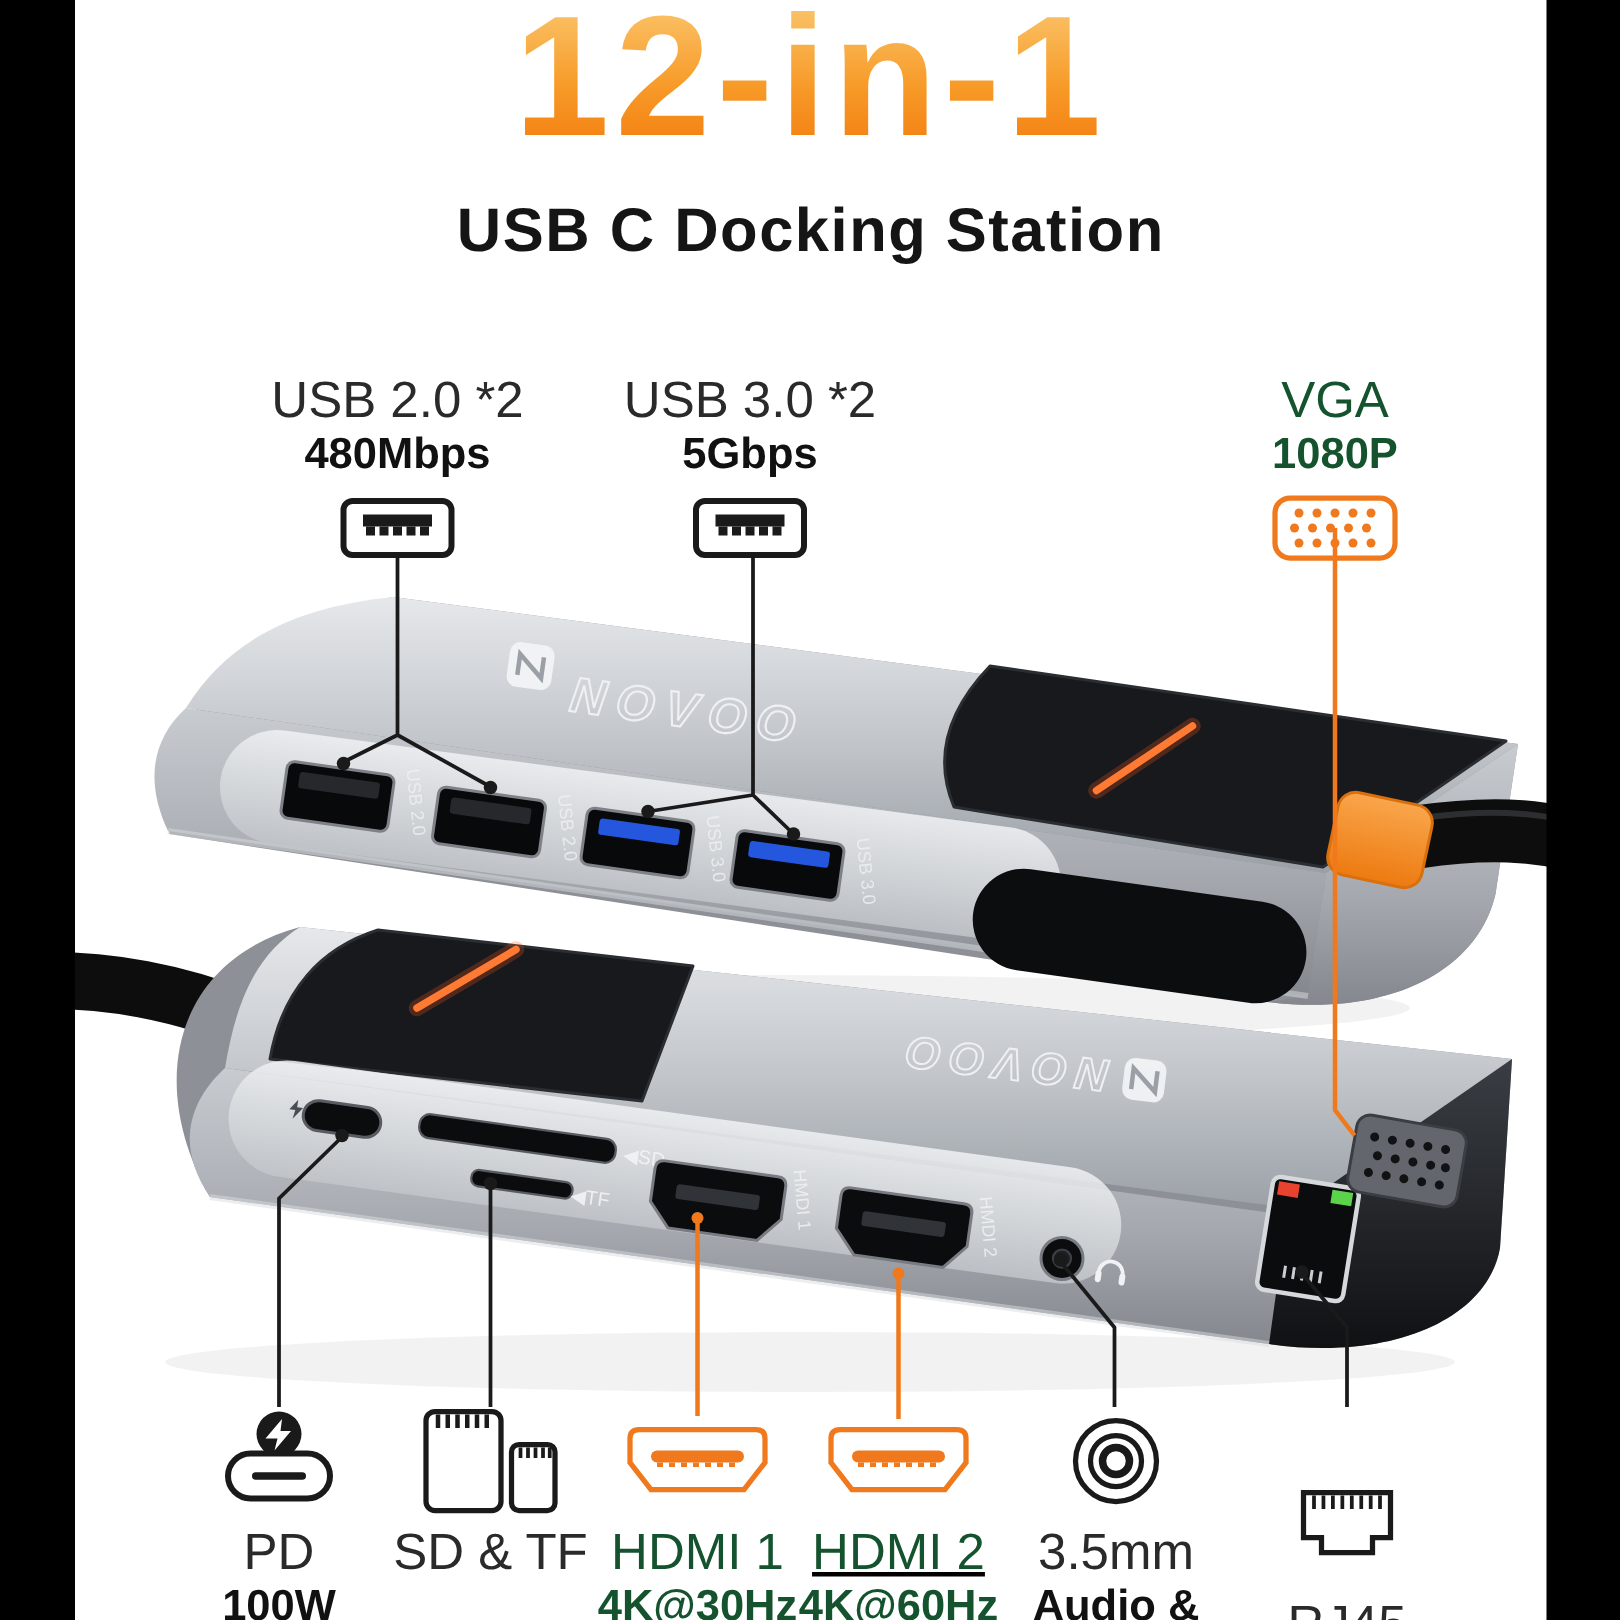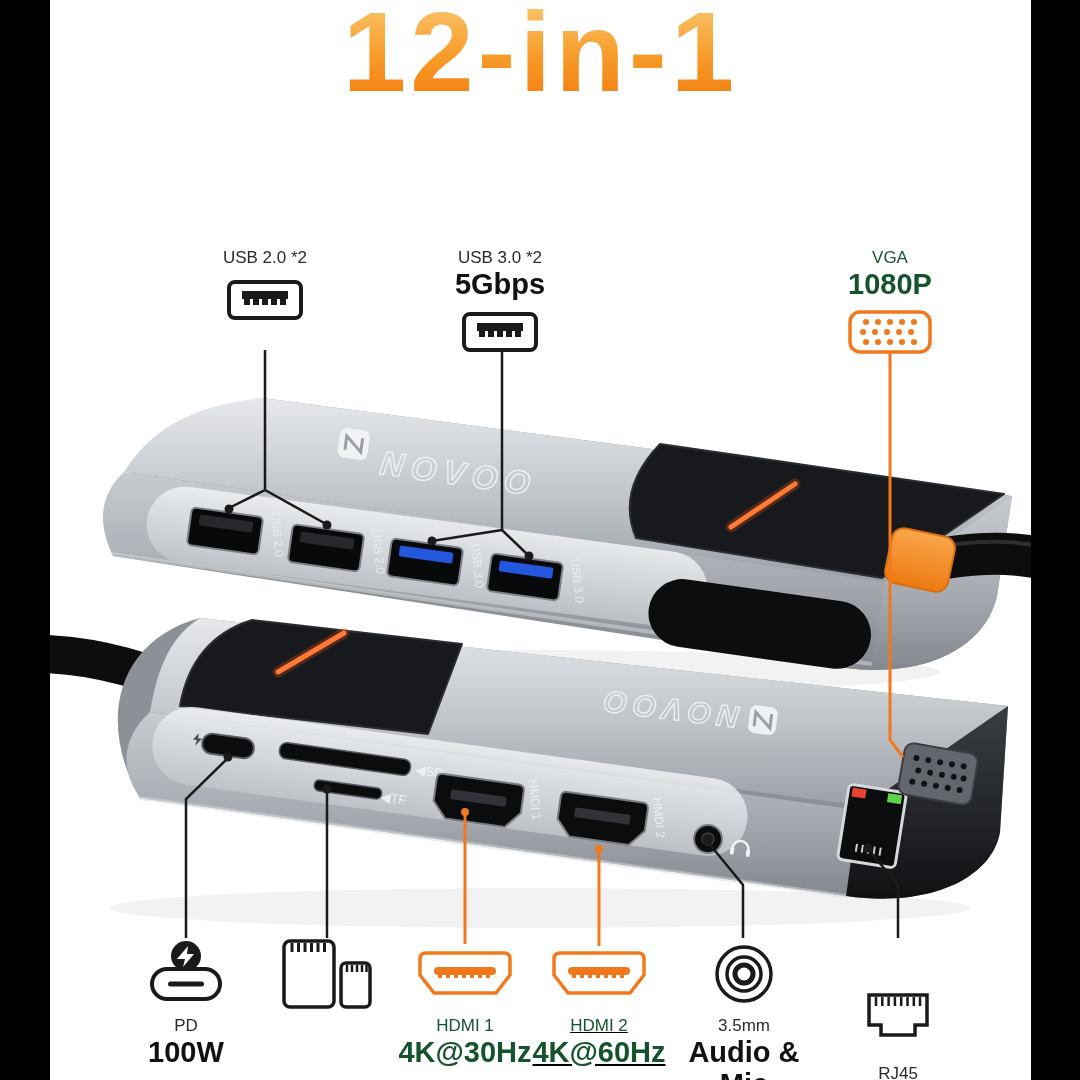--- a/index.html
+++ b/index.html
@@ -15,21 +15,21 @@
     position:absolute;top:-8px;left:50px;width:981px;text-align:center;
     font-size:114px;font-weight:bold;letter-spacing:4px;line-height:1.05;
     background:linear-gradient(180deg,#FBCC76 0%,#F79A28 55%,#F2770A 100%);
     -webkit-background-clip:text;background-clip:text;color:transparent;
   }
   .subtitle{
     position:absolute;top:130px;left:50px;width:981px;text-align:center;
     font-size:41px;font-weight:bold;color:#151515;letter-spacing:1px;
   }
   .callout{position:absolute;text-align:center;}
-  .callout .l1{font-size:17px;color:#2a2a2a;line-height:1.15;white-space:nowrap;text-align:center;}
+  .callout .l1{font-size:34px;color:#2a2a2a;line-height:1.15;white-space:nowrap;text-align:center;}
   .callout .l2{font-size:29px;font-weight:bold;color:#111;line-height:1.12;white-space:nowrap;}
   .callout.orange .l1,.callout.orange .l2{color:#14532d;}
   .cicon{display:flex;justify-content:center;align-items:center;}
   .callout.top .cicon{margin-top:8px;height:48px;}
   .callout.bottom .cicon{height:76px;margin-bottom:4px;}
   #co-usb2{left:150px;top:248px;width:230px;}
   #co-usb3{left:385px;top:248px;width:230px;}
   #co-vga {left:775px;top:248px;width:230px;}
   #bc-pd   {left:111px;top:936px;width:150px;}
   #bc-sdtf {left:242px;top:936px;width:170px;}
@@ -246,23 +246,25 @@
       <path d="M465,944 L465,812"></path>
       <path d="M599,946 L599,849"></path>
     </g>
     <g fill="#F0791D">
       <circle cx="465" cy="812" r="4"></circle>
         <circle cx="599" cy="849" r="4"></circle>
     </g>
   </svg>
 
   <div class="title">12-in-1</div>
+  <div class="subtitle">USB C Docking Station</div>
 
   <div class="callout top dark" id="co-usb2">
     <div class="l1">USB 2.0 *2</div>
+    <div class="l2">480Mbps</div>
     <div class="cicon">
       <svg width="78" height="42" viewBox="0 0 78 42">
         <rect x="3" y="3" width="72" height="36" rx="6" fill="#fff" stroke="#1a1a1a" stroke-width="4"></rect>
         <rect x="16" y="12" width="46" height="8" fill="#1a1a1a"></rect>
         <g fill="#1a1a1a">
           <rect x="18" y="20" width="6" height="6"></rect>
             <rect x="27" y="20" width="6" height="6"></rect>
           <rect x="36" y="20" width="6" height="6"></rect>
             <rect x="45" y="20" width="6" height="6"></rect>
             <rect x="54" y="20" width="6" height="6"></rect>
@@ -344,20 +346,21 @@
         <rect x="60" y="26" width="29" height="44" rx="5" fill="#fff" stroke="#1a1a1a" stroke-width="3.5"></rect>
         <g stroke="#1a1a1a" stroke-width="2.5">
           <line x1="66" y1="28" x2="66" y2="35"></line>
             <line x1="71" y1="28" x2="71" y2="35"></line>
           <line x1="76" y1="28" x2="76" y2="35"></line>
             <line x1="81" y1="28" x2="81" y2="35"></line>
             <line x1="85.5" y1="28" x2="85.5" y2="35"></line>
         </g>
       </svg>
     </div>
+    <div class="l1">SD &amp; TF</div>
   </div>
 
   <div class="callout bottom orange" id="bc-hdmi1">
     <div class="cicon">
       <svg width="96" height="50" viewBox="0 0 96 50">
         <path d="M9,4 H87 Q93,4 93,10 V26 L79,44 H17 L3,26 V10 Q3,4 9,4 Z" fill="none" stroke="#F0791D" stroke-width="3.5"></path>
         <rect x="17" y="18" width="62" height="8" rx="4" fill="#F0791D"></rect>
         <g fill="#F0791D">
           <rect x="21" y="26" width="4" height="3"></rect>
             <rect x="29" y="26" width="4" height="3"></rect>

